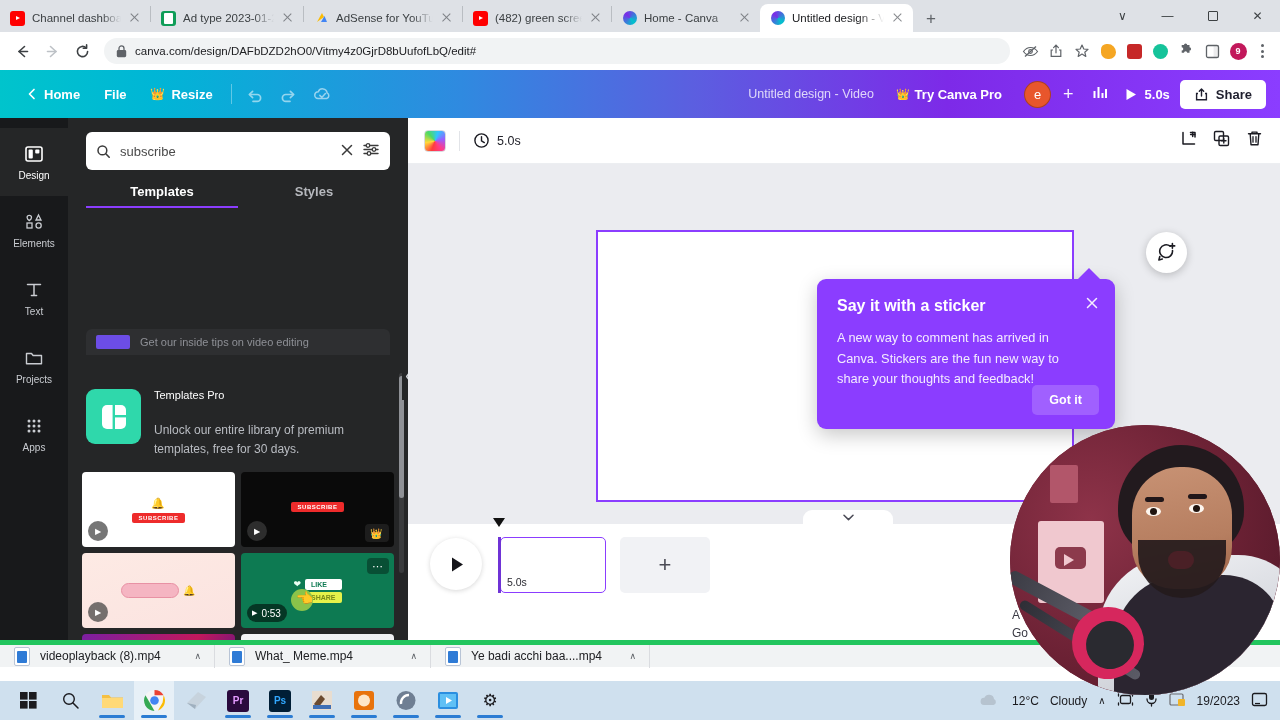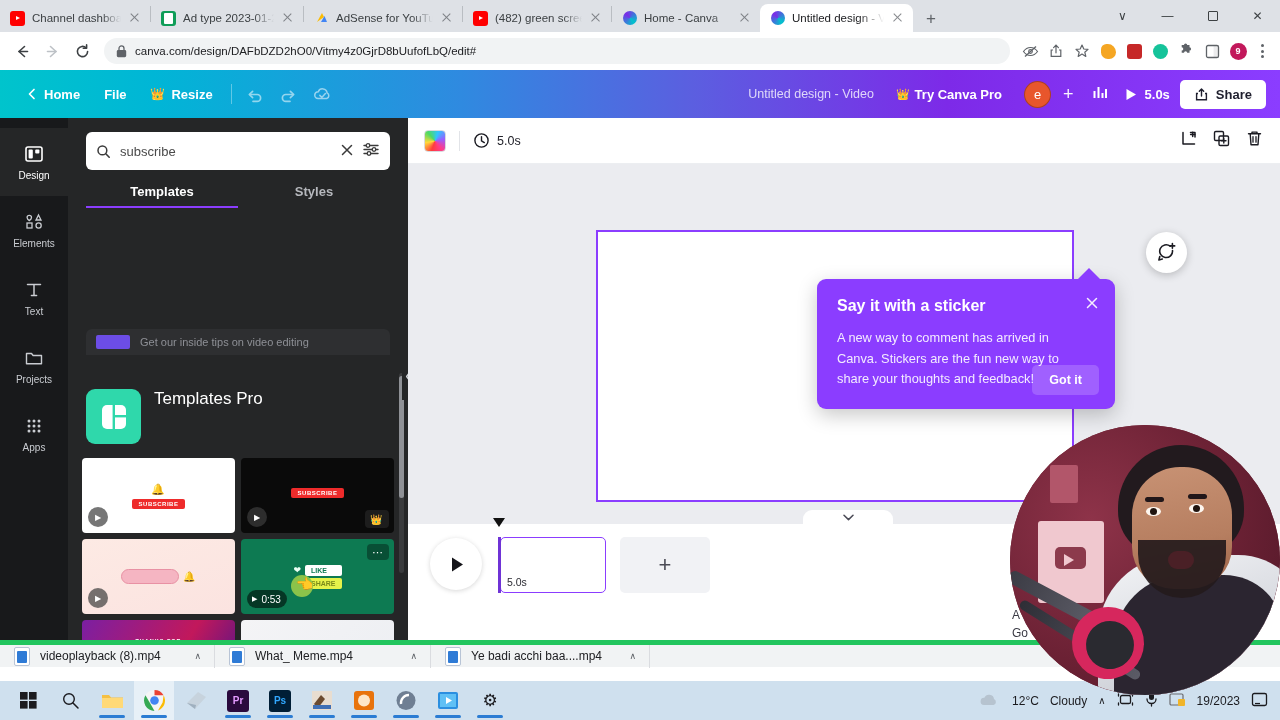--- a/index.html
+++ b/index.html
@@ -114,21 +114,21 @@
   .panel-scroll{ position:absolute; left:0; top:205px; width:340px; height:317px; overflow:hidden; }
   .promo-top{
     margin:16px 18px; height:26px; background:#2e2f31; border-radius:6px 6px 0 0;
     display:flex; align-items:center; gap:10px; padding:0 10px; overflow:hidden;
   }
   .promo-top .thumb{ width:34px; height:14px; background:#6c4de6; border-radius:2px; flex:0 0 34px; }
   .promo-top .txt{ font-size:11px; color:#8e9096; white-space:nowrap; }
   .pro-card{ display:flex; gap:13px; align-items:flex-start; padding:18px 18px 14px 18px; }
   .pro-ico{ width:55px; height:55px; border-radius:9px; background:#2fd8ab;
     display:flex; align-items:center; justify-content:center; flex:0 0 55px; }
-  .pro-title{ font-size:17px; color:#fff; font-weight:normal; margin-bottom:20px; }
+  .pro-title{ font-size:11px; color:#fff; font-weight:normal; margin-bottom:20px; }
   .pro-sub{ font-size:12px; color:#b9bcc2; line-height:1.55; }
   .grid{ display:grid; grid-template-columns:1fr 1fr; gap:6px; padding:0 14px; }
   .card{ position:relative; height:75px; border-radius:4px; overflow:hidden;
     display:flex; align-items:center; justify-content:center; }
   .card .playbadge{ position:absolute; left:6px; bottom:6px; width:20px; height:20px;
     border-radius:50%; background:rgba(60,60,60,.7); display:flex; align-items:center;
     justify-content:center; color:#fff; font-size:8px; }
   .card .durbadge{ position:absolute; left:6px; bottom:6px; height:18px; padding:0 6px 0 5px;
     border-radius:9px; background:rgba(0,0,0,.55); display:flex; align-items:center; gap:4px;
     color:#fff; font-size:10px; }
@@ -165,21 +165,21 @@
   .vsep{ width:1px; height:20px; background:#e2e4e8; }
   .durgrp{ display:flex; align-items:center; gap:7px; font-size:12.5px; color:#23232b; }
   .ctx-right{ margin-left:auto; display:flex; align-items:center; gap:14px; color:#1b1b22; }
 
   .canvas-area{ position:relative; height:360px; background:#ebecf0; overflow:hidden; }
   .page{ position:absolute; left:188px; top:66px; width:478px; height:272px; background:#fff;
     border:2px solid #8b3dff; }
   .comment-fab{ position:absolute; right:93px; top:68px; width:41px; height:41px;
     border-radius:50%; background:#fff; box-shadow:0 2px 8px rgba(0,0,0,.22);
     display:flex; align-items:center; justify-content:center; }
-  .sticker-pop{ position:absolute; left:409px; top:115px; width:298px; height:130px;
+  .sticker-pop{ position:absolute; left:409px; top:115px; width:298px; height:150px;
     background:#8b3dff; border-radius:9px; padding:18px 20px 0 20px; color:#fff;
     box-shadow:0 6px 20px rgba(0,0,0,.22); }
   .sticker-pop .arrow{ position:absolute; right:14px; top:-11px; width:0; height:0;
     border-left:12px solid transparent; border-right:12px solid transparent;
     border-bottom:12px solid #8b3dff; }
   .sp-title{ font-size:16px; font-weight:bold; }
   .sp-close{ position:absolute; right:16px; top:17px; font-size:15px; opacity:.92; }
   .sp-body{ font-size:12.8px; line-height:1.62; margin-top:13px; color:#f3ebff; max-width:256px; }
   .sp-btn{ position:absolute; right:16px; bottom:14px; background:rgba(255,255,255,.18);
     border-radius:5px; padding:8px 17px; font-size:12.5px; font-weight:bold; color:#fff; }
@@ -587,20 +587,21 @@
       <div class="pro-card">
         <div class="pro-ico">
           <svg width="30" height="30" viewBox="0 0 30 30">
               <rect x="3" y="3" width="24" height="24" rx="5" fill="#fff"></rect>
               <rect x="13.6" y="3" width="2.4" height="24" fill="#2fd8ab"></rect>
               <rect x="16" y="13" width="11" height="2.4" fill="#2fd8ab"></rect>
             </svg>
         </div>
         <div>
           <div class="pro-title">Templates Pro</div>
+          <div class="pro-sub">Unlock our entire library of premium templates, free for 30 days.</div>
         </div>
       </div>
 
       <div class="grid">
 
         <div class="card c1">
           <div style="text-align:center;">
             <div style="font-size:11px;color:#6b6b6b;">🔔</div>
             <div class="sub-chip" style="margin-top:3px;">SUBSCRIBE</div>
           </div>

